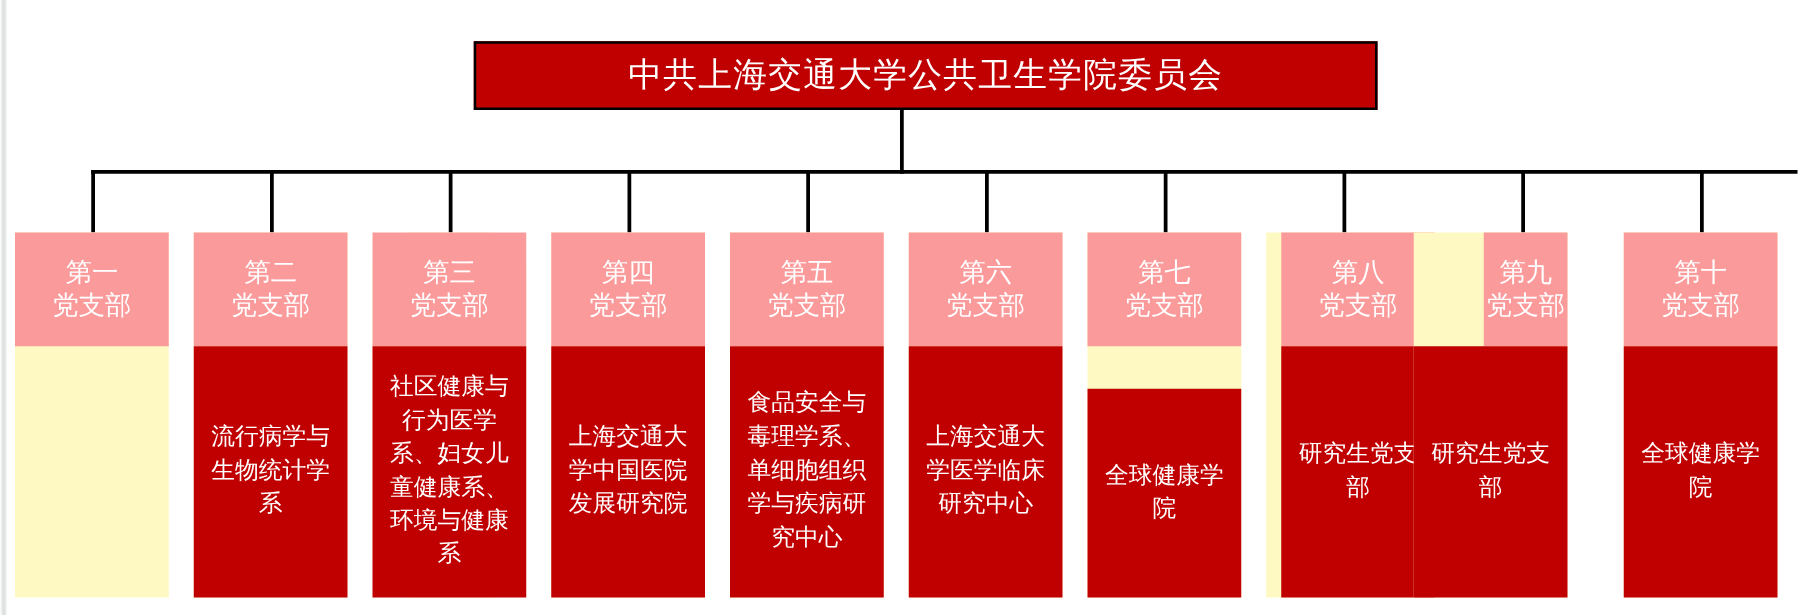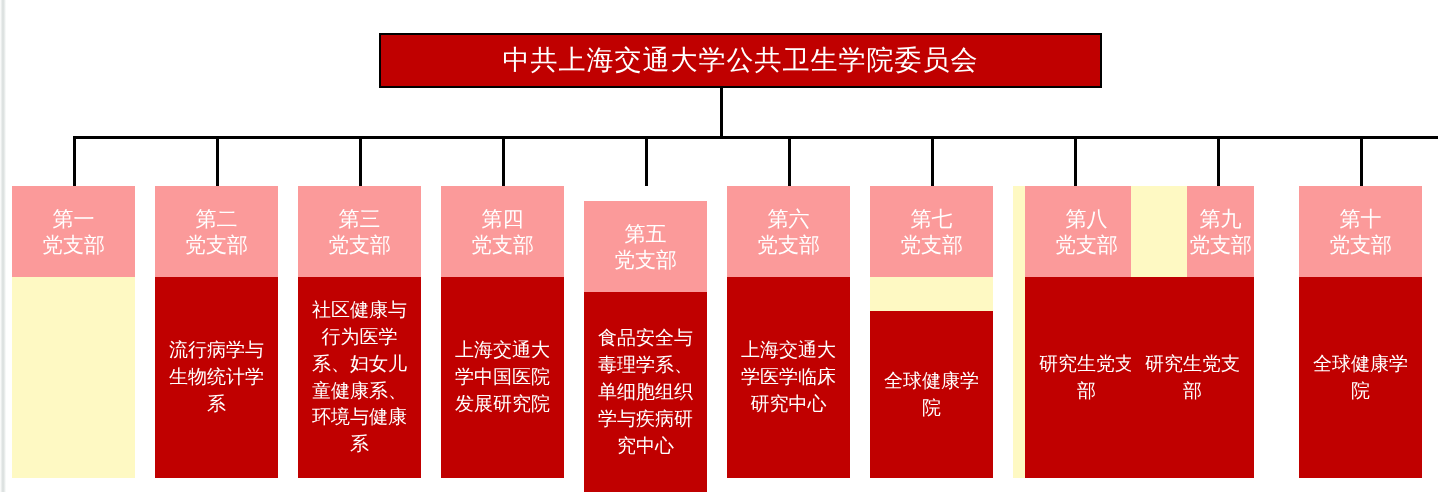--- a/index.html
+++ b/index.html
@@ -183,21 +183,21 @@
       </div>
       <div class="branch-box" style="left: 441px;">
         <div class="branch-head">
           <div class="branch-head-text">第四
 党支部</div>
         </div>
         <div class="branch-body">
           <div class="branch-body-text">上海交通大学中国医院发展研究院</div>
         </div>
       </div>
-      <div class="branch-box" style="left: 584px; margin-top: 15px;">
+      <div class="branch-box" style="left: 584px;">
         <div class="branch-head">
           <div class="branch-head-text">第五
 党支部</div>
         </div>
         <div class="branch-body">
           <div class="branch-body-text">食品安全与毒理学系、单细胞组织学与疾病研究中心</div>
         </div>
       </div>
       <div class="branch-box" style="left: 727px;">
         <div class="branch-head">

